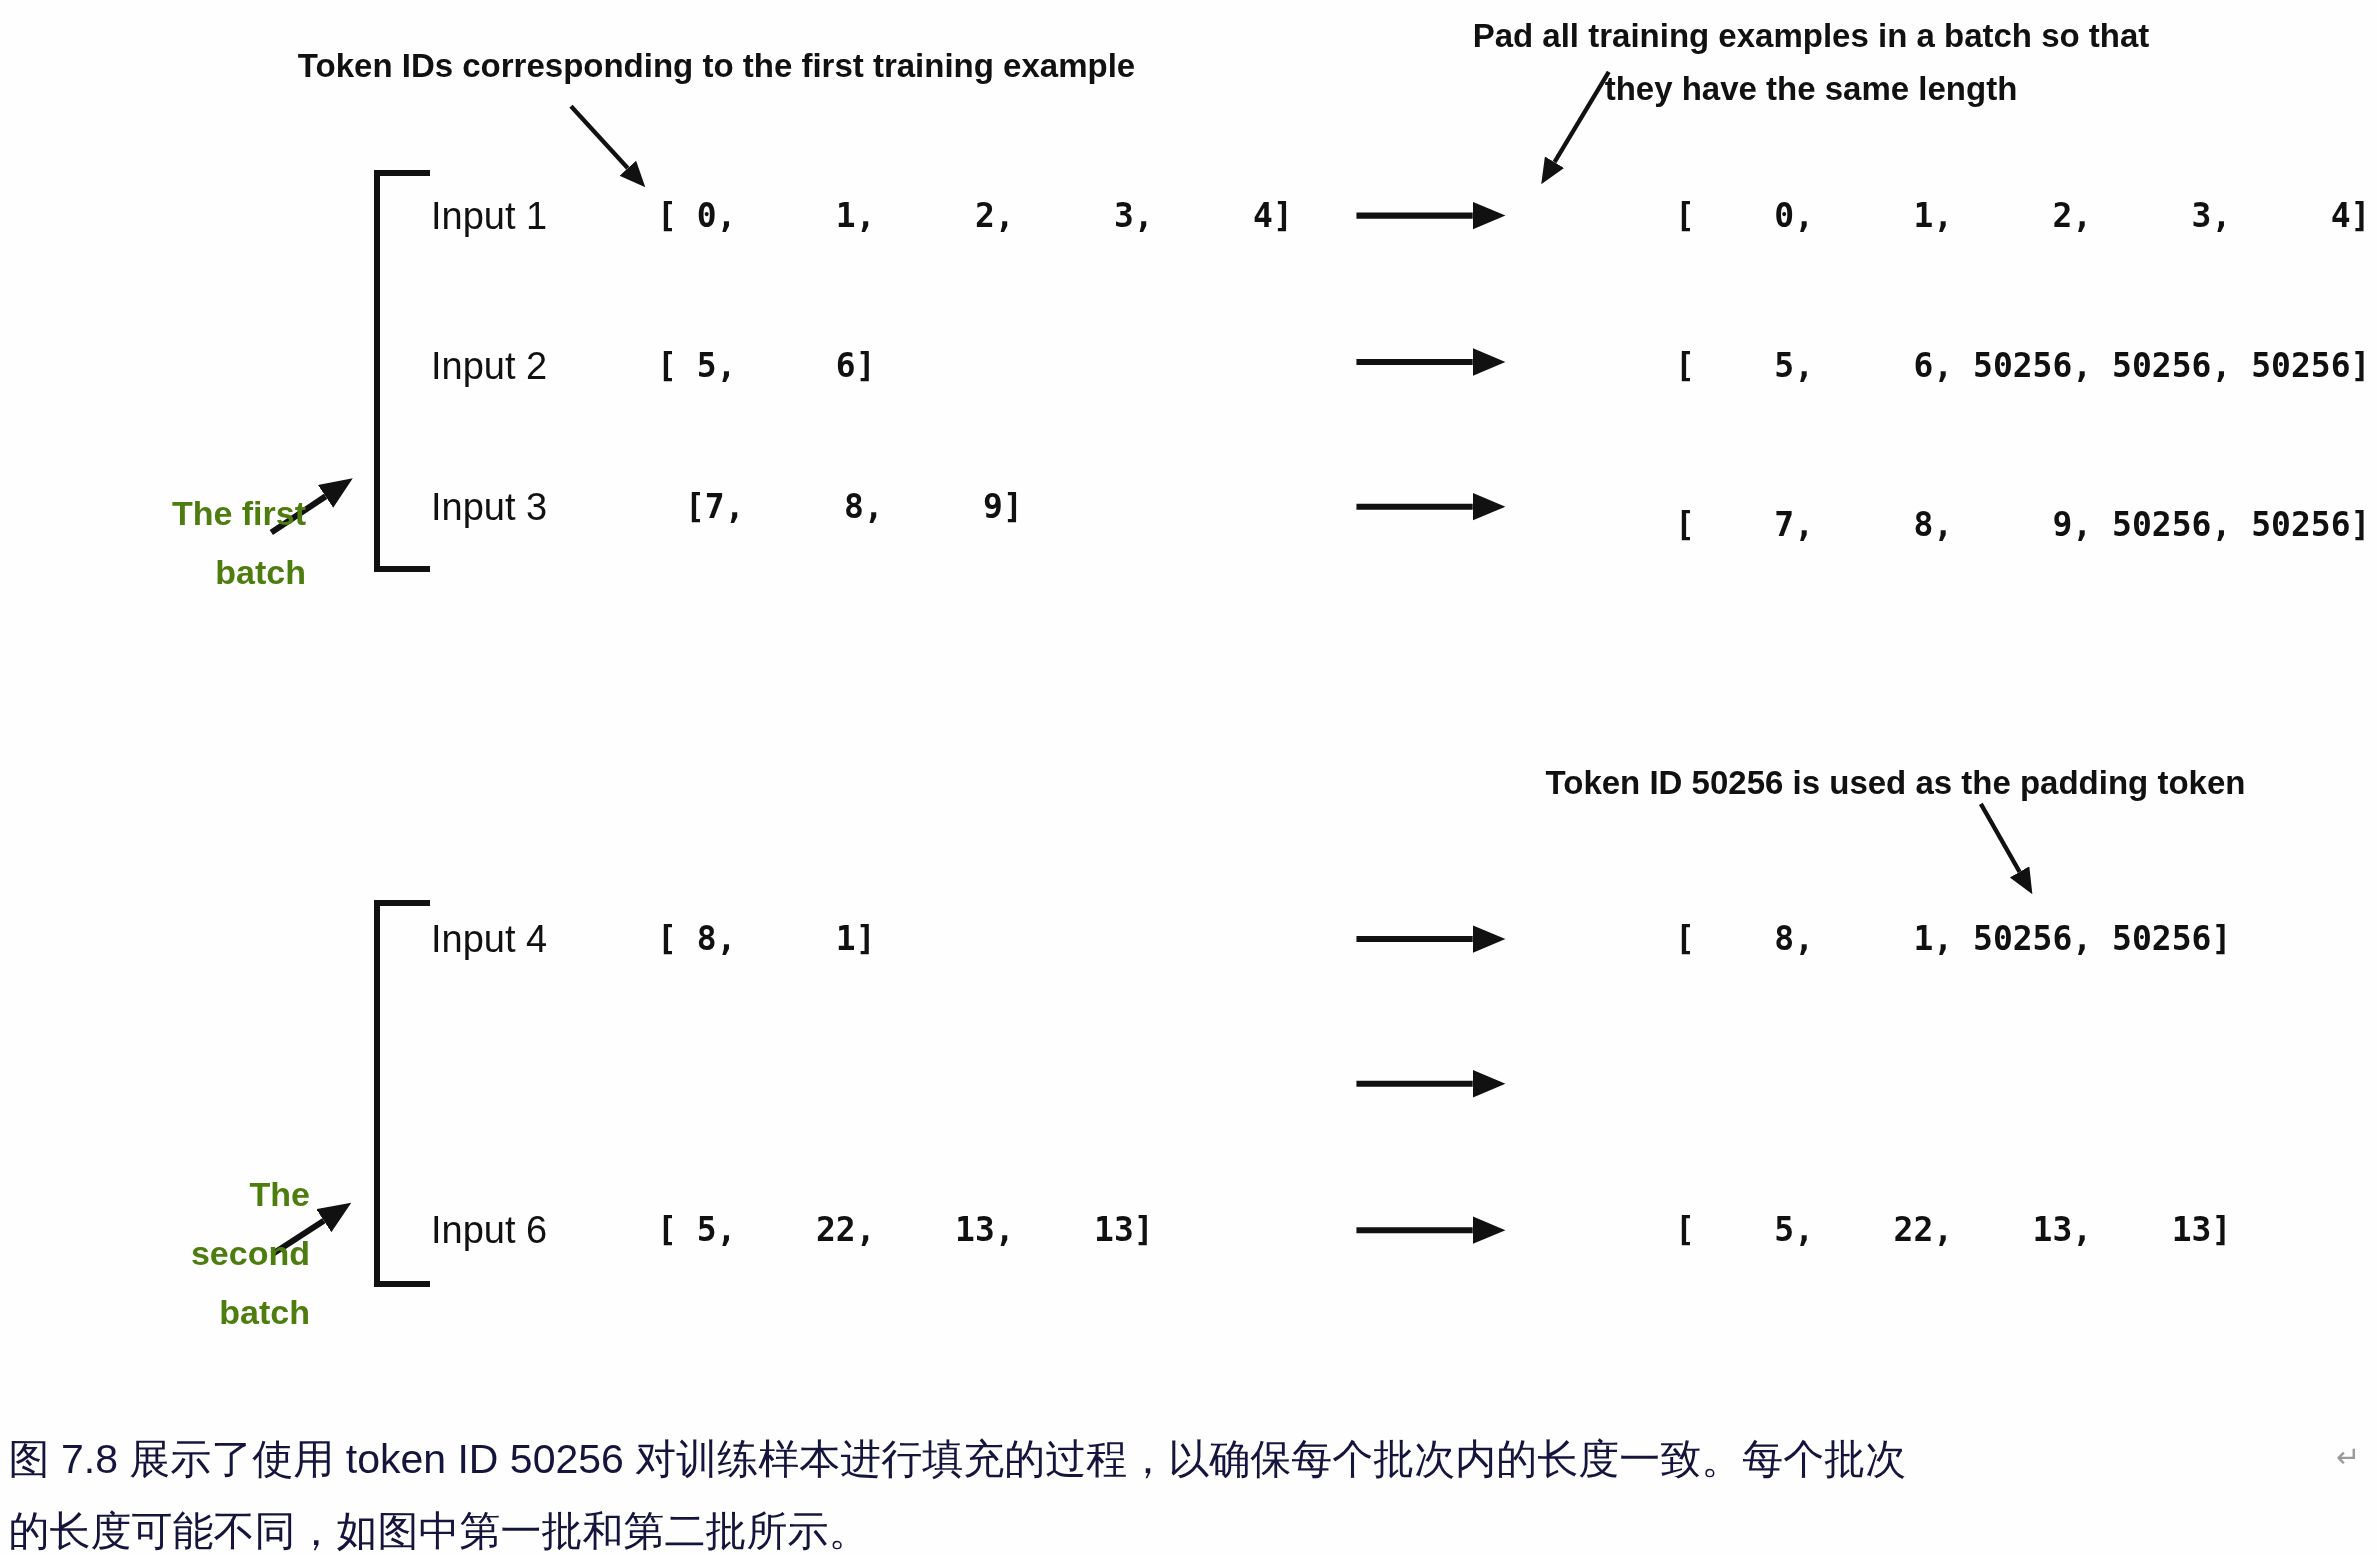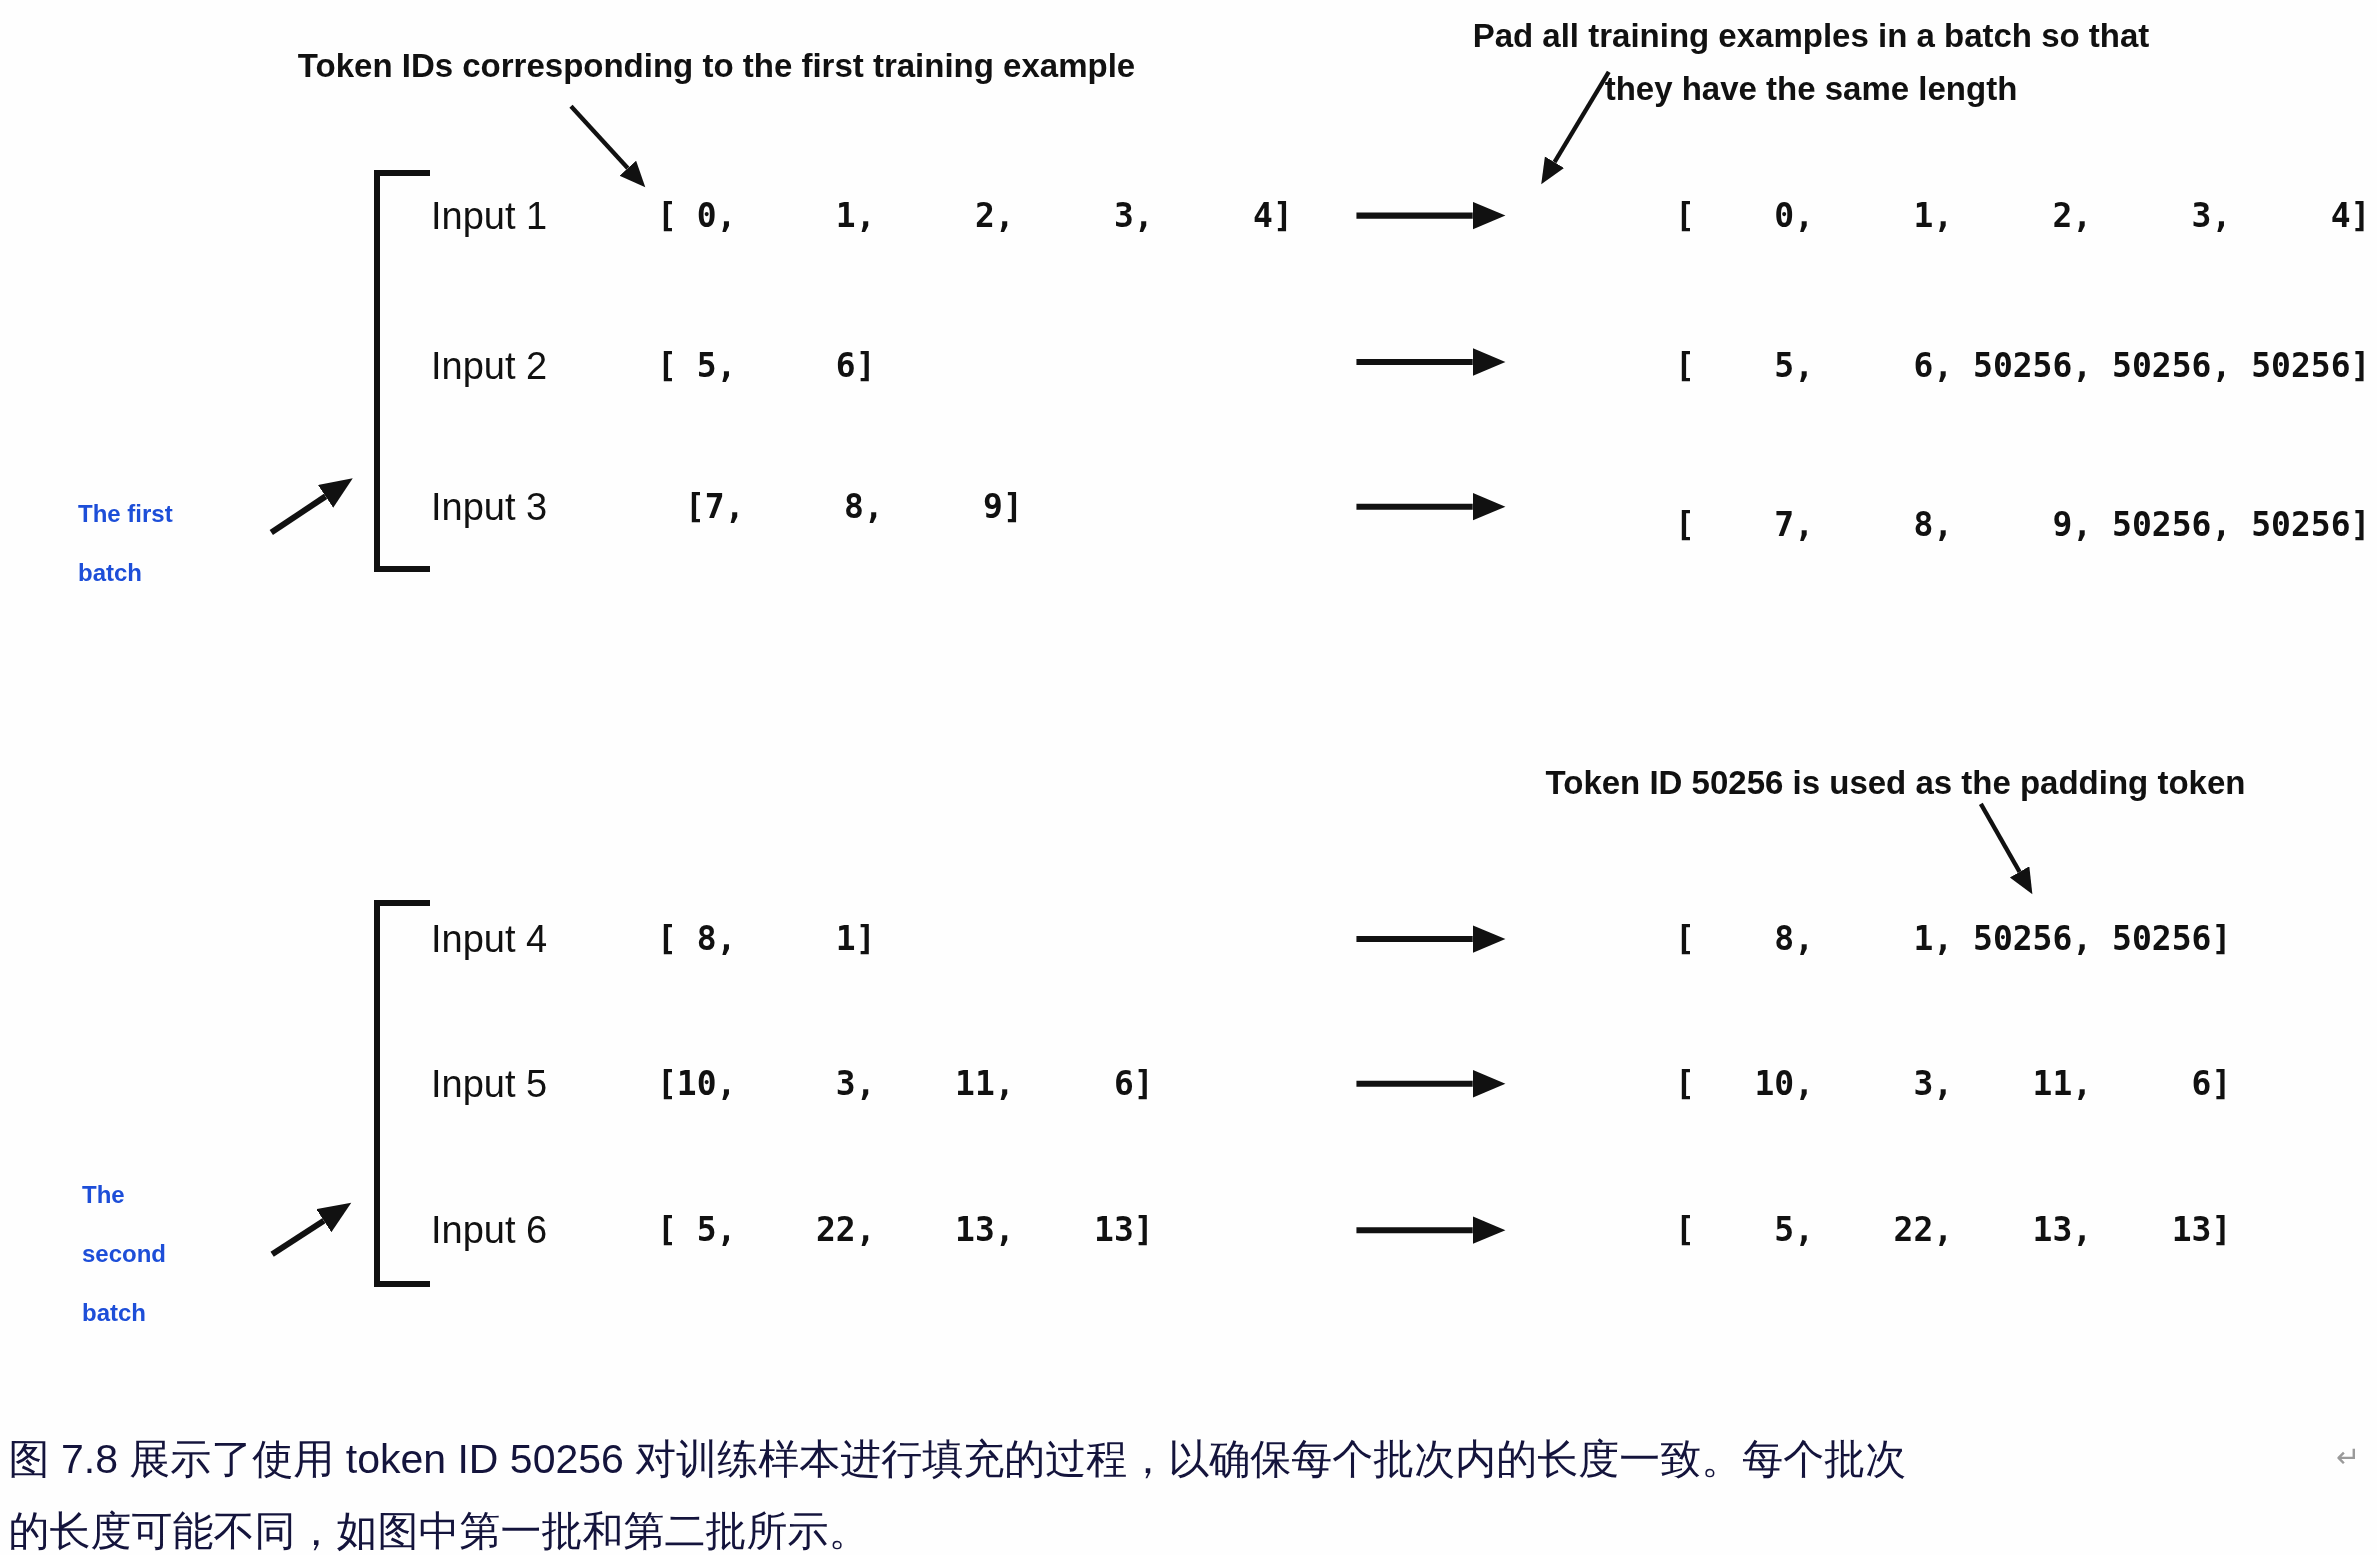--- a/index.html
+++ b/index.html
@@ -1,20 +1,20 @@
 <!DOCTYPE html>
 <html style="font-size:13.8px"><head>
 <meta charset="utf-8">
 <style>
   html,body{margin:0;padding:0;background:#fefefe;}
   .canvas{position:relative;width:2377px;height:1556px;background:#fefefe;overflow:hidden;
           font-family:"Liberation Sans",sans-serif;color:#111;}
   .overlay{position:absolute;left:0;top:0;width:2377px;height:1556px;pointer-events:none;}
   .ann{position:absolute;text-align:center;font-weight:bold;font-size:33px;line-height:53px;color:#111;}
-  .batch-label{position:absolute;text-align:left;font-weight:bold;font-size:24px;line-height:59px;color:#1d4ed8;}
+  .batch-label{position:absolute;text-align:right;font-weight:bold;font-size:34px;line-height:59px;color:#4d7c0f;}
   .bracket{position:absolute;width:50px;border-left:6px solid #111;border-top:6px solid #111;border-bottom:6px solid #111;}
   .row{position:absolute;left:0;width:100%;height:52px;}
   .row .in-label{position:absolute;font-size:38px;line-height:52px;font-weight:400;}
   .row .arr{position:absolute;font-family:"DejaVu Sans Mono","Liberation Mono",monospace;
             font-size:33px;line-height:52px;font-weight:700;white-space:pre;letter-spacing:0;}
   .caption{position:absolute;left:8.6px;top:1423px;width:2360px;font-size:41px;line-height:72px;
            color:#14143c;font-family:"Liberation Sans",sans-serif;}
   .wrap-mark{position:absolute;left:2336px;top:1440px;font-size:29px;color:#9a9a9a;}
   svg line{stroke:#111;}
   svg .head{fill:#111;}
@@ -85,25 +85,20 @@
     <span class="in-label" style="left:431px;">Input 3</span>
     <span class="arr" style="left:657px;margin-left:28px;">[7,     8,     9]</span>
     <span class="arr" style="left:1675px;margin-top:18px;">[    7,     8,     9, 50256, 50256]</span>
   </div>
 
   <div class="row" style="top:913px;">
     <span class="in-label" style="left:431px;">Input 4</span>
     <span class="arr" style="left:657px;">[ 8,     1]</span>
     <span class="arr" style="left:1675px;">[    8,     1, 50256, 50256]</span>
   </div>
-  <div class="row" style="top:1058px;">
-    <span class="in-label" style="left:431px;">Input 5</span>
-    <span class="arr" style="left:657px;">[10,     3,    11,     6]</span>
-    <span class="arr" style="left:1675px;">[   10,     3,    11,     6]</span>
-  </div>
   <div class="row" style="top:1204px;">
     <span class="in-label" style="left:431px;">Input 6</span>
     <span class="arr" style="left:657px;">[ 5,    22,    13,    13]</span>
     <span class="arr" style="left:1675px;">[    5,    22,    13,    13]</span>
   </div>
 
   <div class="caption">
     <div>图 7.8 展示了使用 token ID 50256 对训练样本进行填充的过程，以确保每个批次内的长度一致。每个批次</div>
     <div>的长度可能不同，如图中第一批和第二批所示。</div>
   </div>

